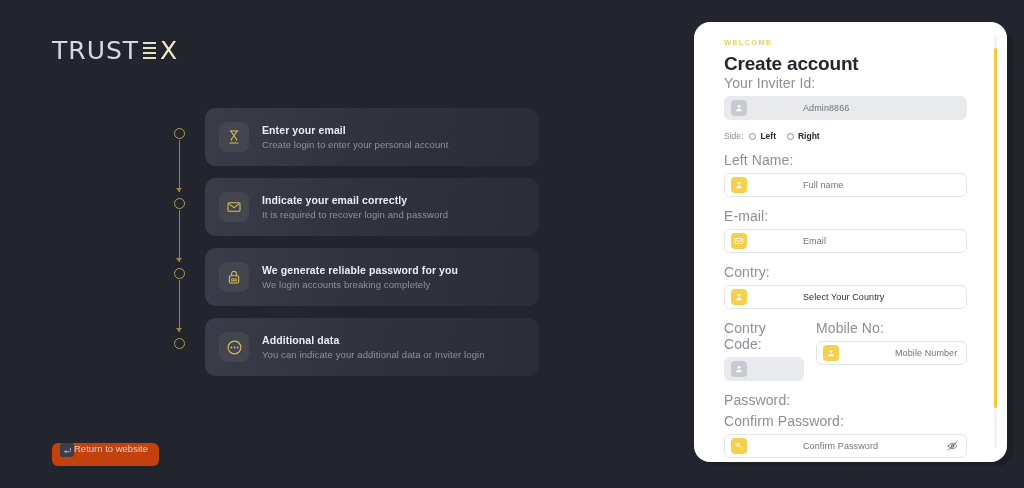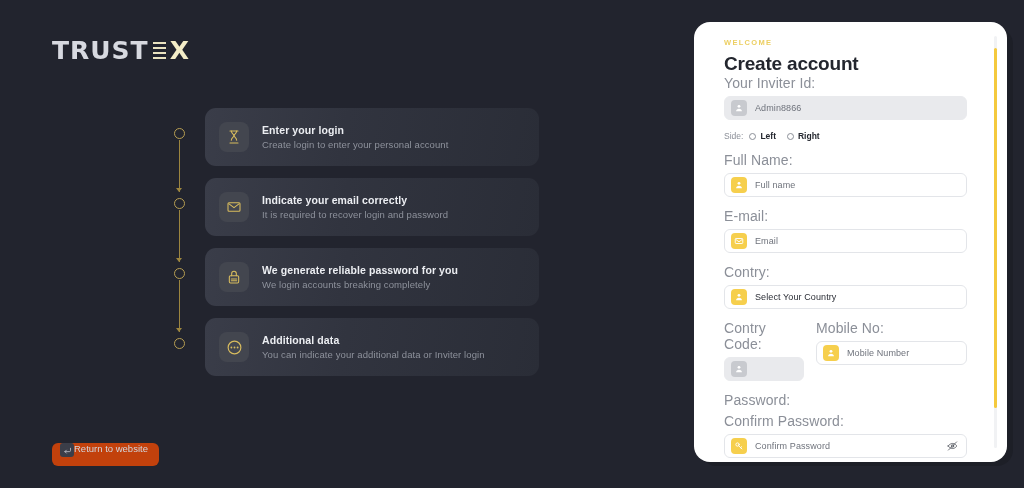--- a/index.html
+++ b/index.html
@@ -8,21 +8,21 @@
     background: #22242e;
     font-family: "Liberation Sans", sans-serif;
     overflow: hidden;
   }
   .screen { position: relative; width: 1024px; height: 488px; background: #22242e; }
 
   
   .logo {
     position: absolute; left: 52px; top: 36px;
     display: flex; align-items: center; gap: 2px;
-    font-size: 25px; font-weight: 700; letter-spacing: 1px;
+    font-size: 25px; font-weight: 400; letter-spacing: 1px;
     font-family: "DejaVu Sans", sans-serif;
   }
   .logo .t1 { color: #d7d9e0; }
   .logo .bars { display: inline-flex; flex-direction: column; gap: 2.5px; margin: 0 2px; }
   .logo .bars i { display: block; width: 13px; height: 2.5px; background: #e9e2c0; }
   .logo .t2 { color: #f4edc8; }
 
   .timeline { position: absolute; left: 174px; top: 128px; width: 12px; height: 226px; }
   .tl-dot {
     position: absolute; left: 0; width: 11px; height: 11px;
@@ -87,20 +87,21 @@
   .title {
     color: #23262e; font-size: 19px; font-weight: 700; letter-spacing: -.2px;
     margin-bottom: 0;
   }
   .flabel { color: #8b8f98; font-size: 14px; margin-bottom: 5px; letter-spacing: .1px; }
 
   .field {
     position: relative; height: 24px; border: 1px solid #e3e5e9; border-radius: 6px;
     background: #fff; display: flex; align-items: center; padding: 0 6px;
     margin-bottom: 11px;
+    gap: 48px;
   }
   .field.disabled { background: #e9eaed; border-color: #e9eaed; }
   .badge {
     width: 16px; height: 16px; border-radius: 4px; background: #f6cf4d;
     display: flex; align-items: center; justify-content: center; flex: 0 0 auto;
   }
   .field.disabled .badge { background: #c8cacf; }
   .fvalue { margin-left: 8px; font-size: 9px; color: #2b2e36; letter-spacing: .1px; }
   .fplace { margin-left: 8px; font-size: 9px; color: #6f737c; letter-spacing: .1px; }
   .field.disabled .fvalue { color: #6f737c; }
@@ -167,21 +168,21 @@
 
     <div class="step-card">
       <div class="step-icon">
         <svg width="16" height="16" viewBox="0 0 24 24" fill="none" stroke="#d8bc5e" stroke-width="1.6" stroke-linecap="round">
           <path d="M6 3h12M6 21h12"></path>
             <path d="M8 3c0 4 4 5 4 7s-4 3-4 7"></path>
             <path d="M16 3c0 4-4 5-4 7s4 3 4 7"></path>
         </svg>
       </div>
       <div class="step-text">
-        <div class="step-title">Enter your login</div>
+        <div class="step-title">Enter your email</div>
         <div class="step-sub">Create login to enter your personal account</div>
       </div>
     </div>
 
     <div class="step-card">
       <div class="step-icon">
         <svg width="16" height="16" viewBox="0 0 24 24" fill="none" stroke="#d8bc5e" stroke-width="1.6" stroke-linejoin="round">
           <rect x="3" y="5.5" width="18" height="13" rx="1.5"></rect>
             <path d="M4 7l8 6 8-6"></path>
         </svg>
@@ -256,21 +257,21 @@
         <span class="radio-opt">
           <span class="rdot"></span>
           <span class="rtxt">Left</span>
         </span>
         <span class="radio-opt">
           <span class="rdot"></span>
           <span class="rtxt">Right</span>
         </span>
       </div>
 
-      <div class="flabel">Full Name:</div>
+      <div class="flabel">Left Name:</div>
       <div class="field">
         <span class="badge">
           <svg width="10" height="10" viewBox="0 0 24 24" fill="#ffffff">
               <circle cx="12" cy="8" r="3.4"></circle>
               <path d="M5 20c0-3.9 3.1-6 7-6s7 2.1 7 6z"></path>
             </svg>
         </span>
         <span class="fplace">Full name</span>
       </div>
 

